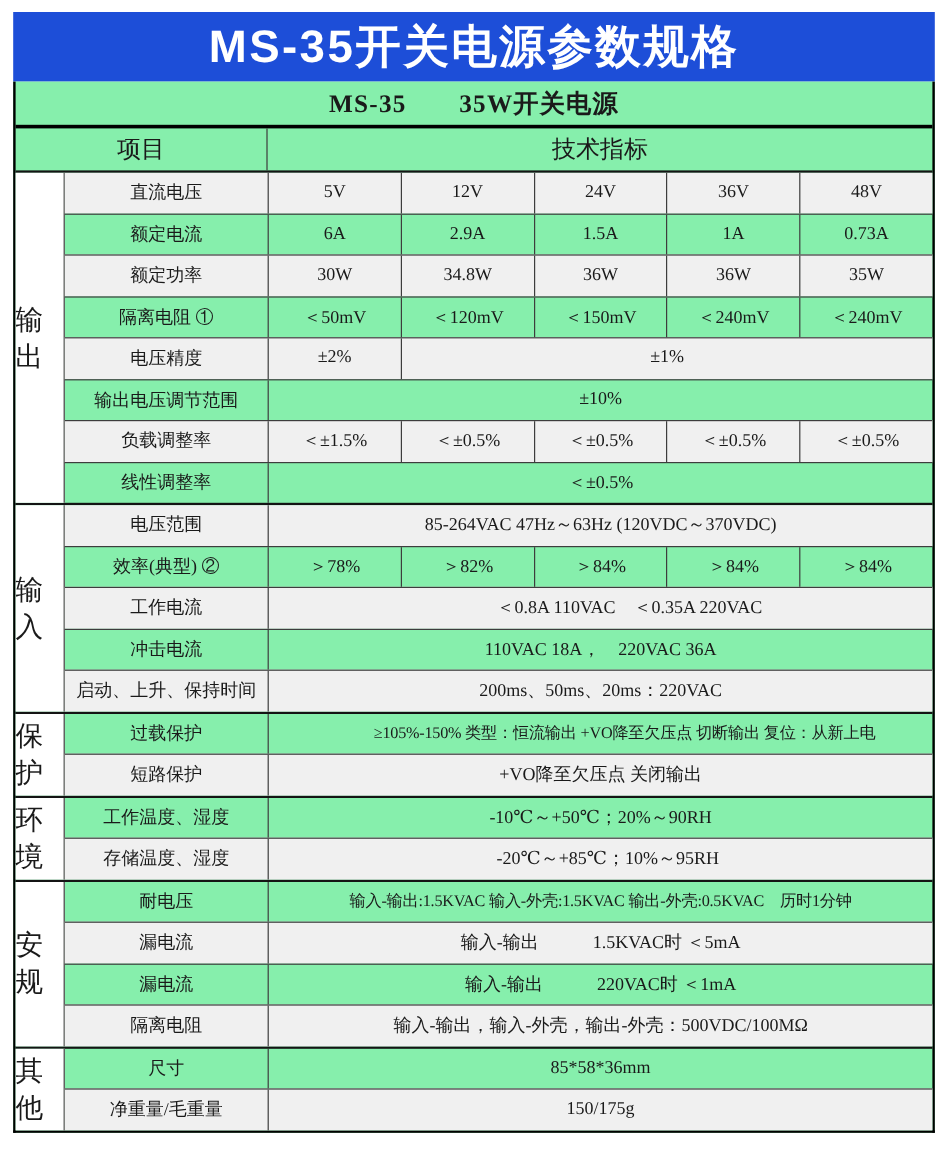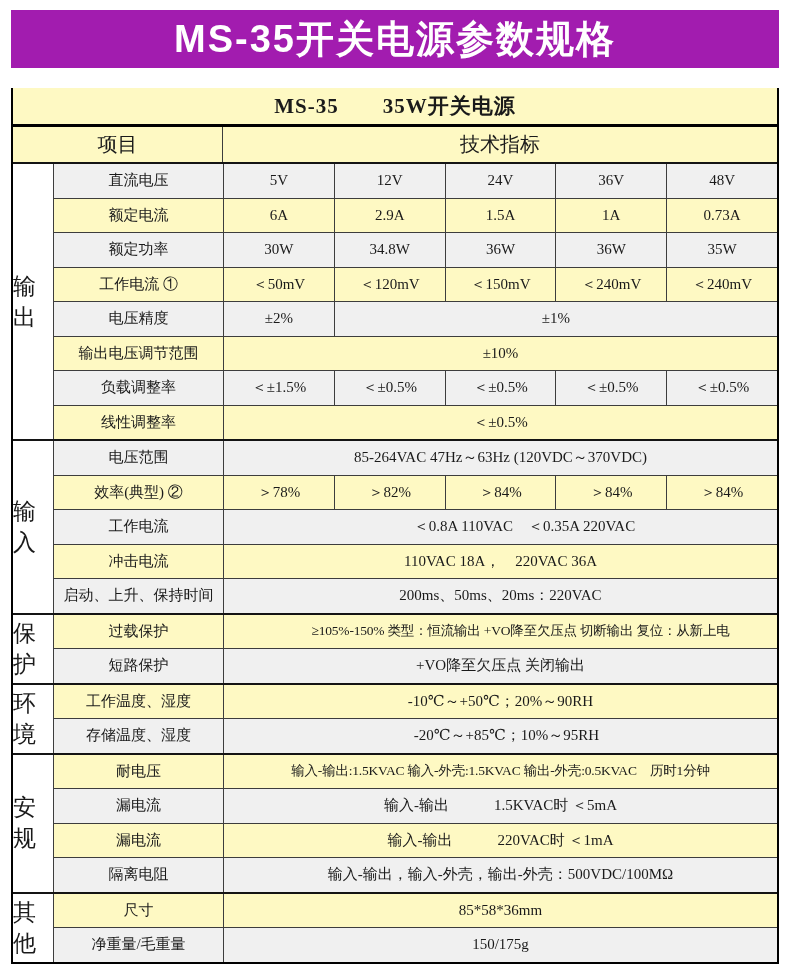--- a/index.html
+++ b/index.html
@@ -3,29 +3,28 @@
 <meta charset="utf-8">
 <style>
   html,body{margin:0;padding:0;}
   body{
     width:790px;height:965px;background:#ffffff;overflow:hidden;
     font-family:"Liberation Serif","DejaVu Serif",serif;
     color:#1a1a1a;
   }
   .sheet{width:768px;margin:10px auto 0 auto;}
   .banner{
-    height:58px;background:#a21caf;color:#ffffff;
+    height:58px;background:#1d4ed8;color:#ffffff;
     display:flex;align-items:center;justify-content:center;
     font-family:"Liberation Sans","DejaVu Sans",sans-serif;
     font-weight:bold;font-size:38px;letter-spacing:2px;
   }
   .spec-table{
     border:2px solid #000000;border-top:none;
-    background:#fef9c3;
-    margin-top:20px;
+    background:#86efac;
   }
   .title-row{
     height:36px;display:flex;align-items:center;justify-content:center;
     font-weight:bold;font-size:21px;letter-spacing:1px;
     border-bottom:3px solid #000000;white-space:pre;
   }
   .header-row{
     height:35px;display:grid;grid-template-columns:210px 1fr;
     border-bottom:2px solid #141414;
   }
@@ -89,21 +88,21 @@
             </div>
             <div class="row shaded">
               <div class="cell label">额定功率</div>
               <div class="cell value" style="grid-column: span 1;">30W</div>
               <div class="cell value" style="grid-column: span 1;">34.8W</div>
               <div class="cell value" style="grid-column: span 1;">36W</div>
               <div class="cell value" style="grid-column: span 1;">36W</div>
               <div class="cell value" style="grid-column: span 1;">35W</div>
             </div>
             <div class="row">
-              <div class="cell label">工作电流 ①</div>
+              <div class="cell label">隔离电阻 ①</div>
               <div class="cell value" style="grid-column: span 1; text-align: right;">＜50mV</div>
               <div class="cell value" style="grid-column: span 1;">＜120mV</div>
               <div class="cell value" style="grid-column: span 1;">＜150mV</div>
               <div class="cell value" style="grid-column: span 1;">＜240mV</div>
               <div class="cell value" style="grid-column: span 1;">＜240mV</div>
             </div>
             <div class="row shaded">
               <div class="cell label">电压精度</div>
               <div class="cell value" style="grid-column: span 1;">±2%</div>
               <div class="cell value" style="grid-column: span 4;">±1%</div>

